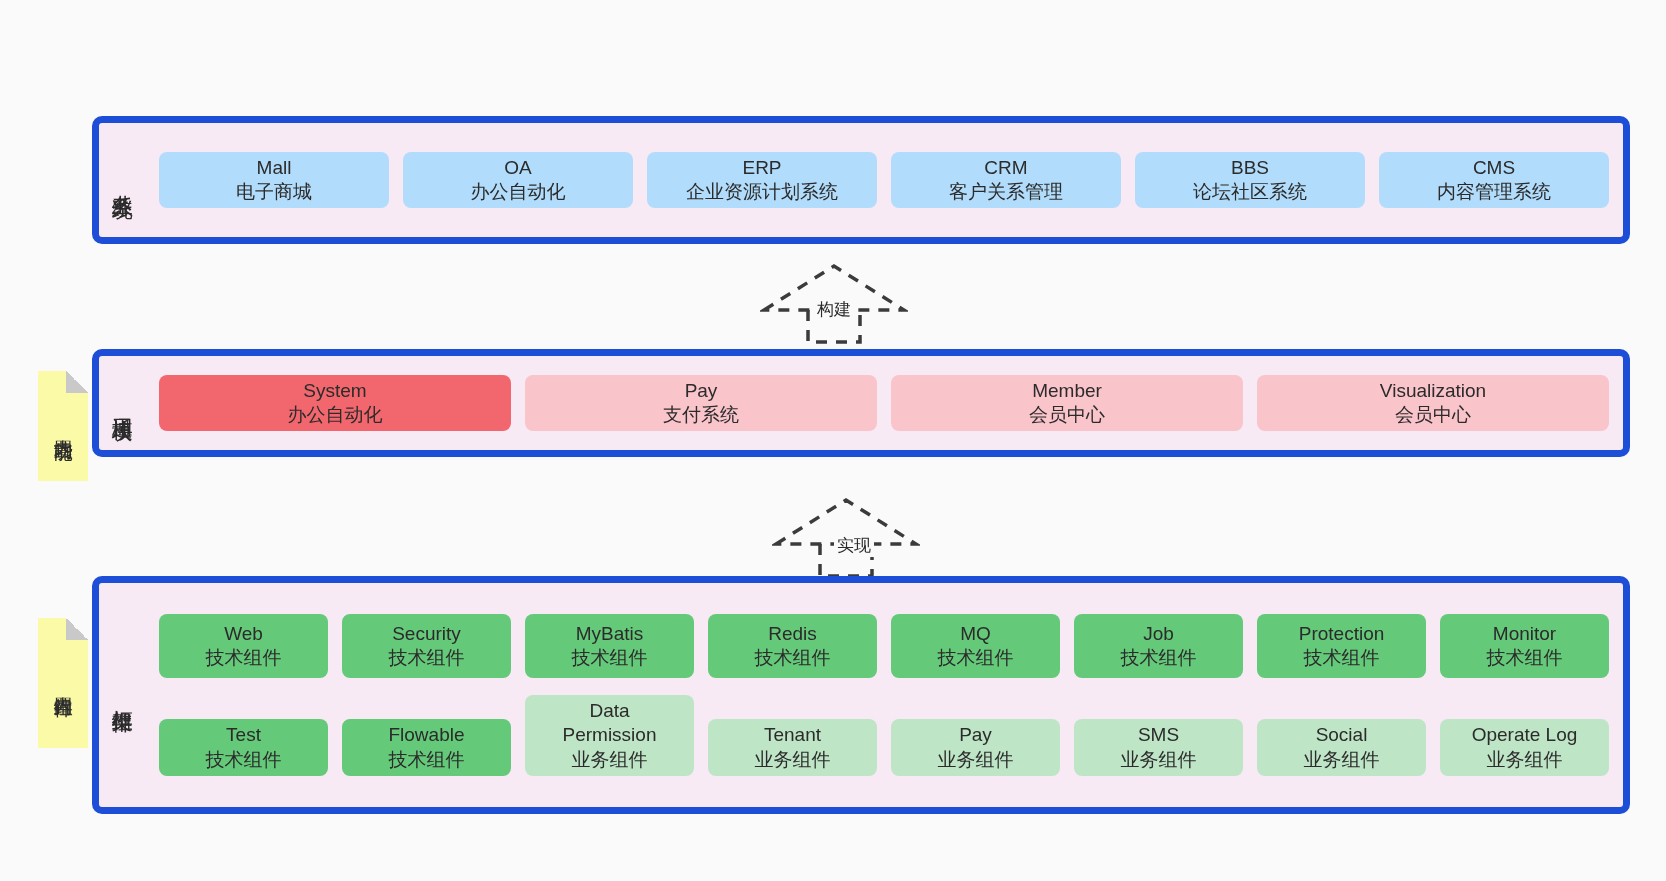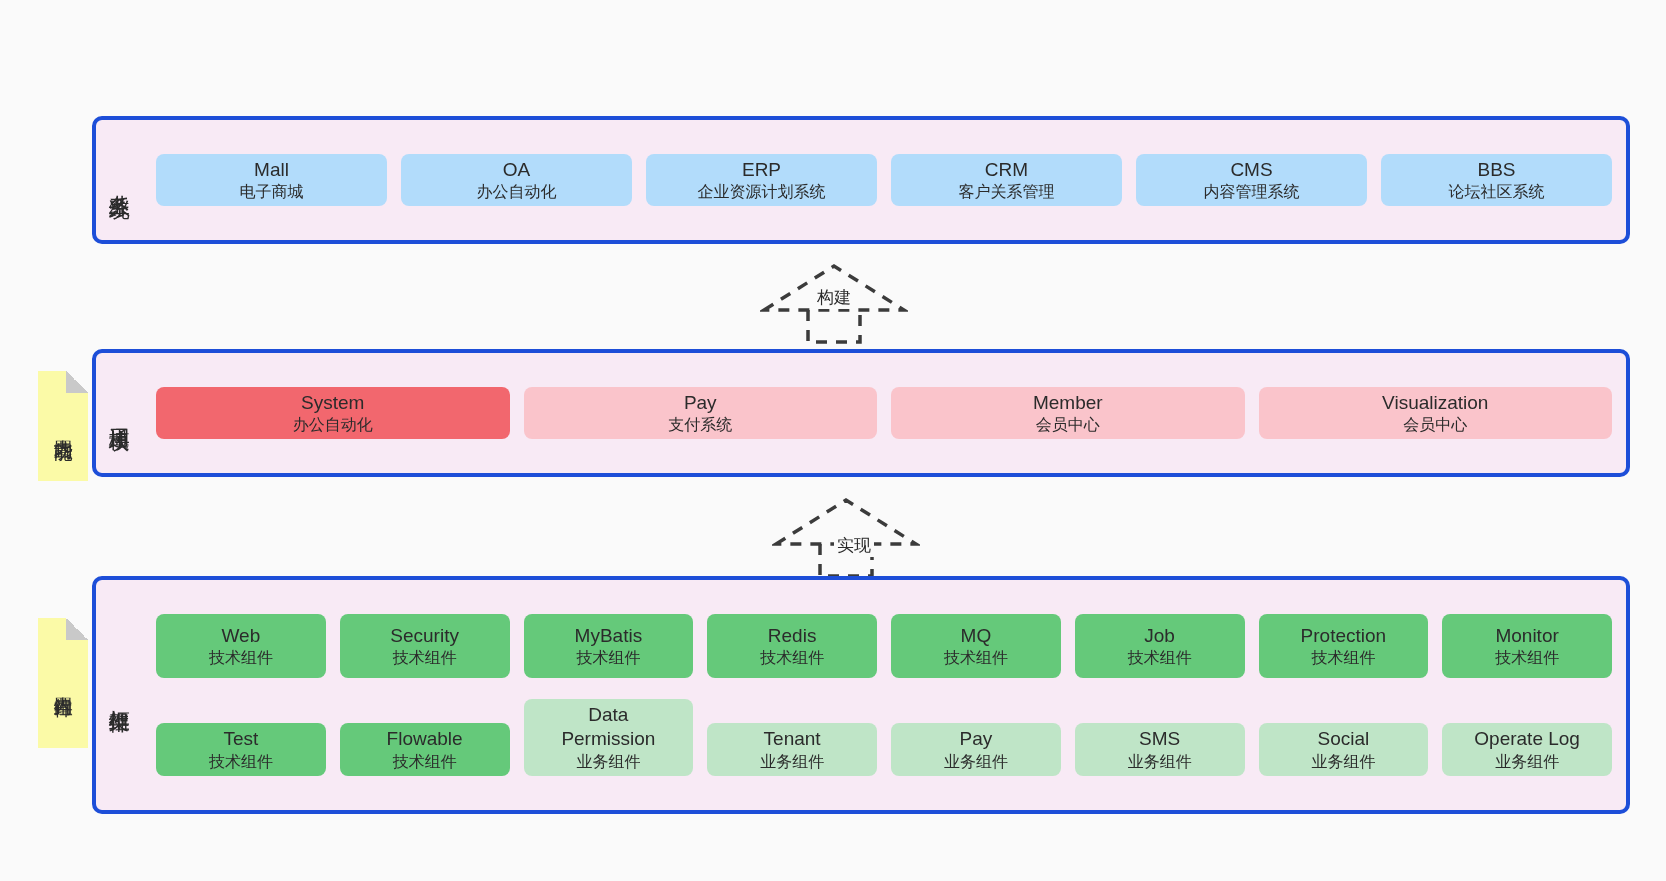--- a/index.html
+++ b/index.html
@@ -19,21 +19,21 @@
 
   .canvas {
     position: absolute;
     inset: 0;
   }
 
   
   .layer {
     position: absolute;
     background: #f8eaf5;
-    border: 4px solid #1d4ed8;
+    border: 7px solid #1d4ed8;
     border-radius: 10px;
     box-sizing: border-box;
     display: flex;
     align-items: stretch;
   }
 
   
   .layer-title {
     width: 46px;
     flex: 0 0 46px;
@@ -71,21 +71,21 @@
     display: flex;
     flex-direction: column;
     align-items: center;
     justify-content: center;
     text-align: center;
     line-height: 1.28;
     box-sizing: border-box;
     padding: 4px 6px;
   }
   .card .t1 { font-size: 19px; }
-  .card .t2 { font-size: 16px; }
+  .card .t2 { font-size: 19px; }
 
   .card.blue        { background: #b2dcfb; }
   .card.red         { background: #f2676e; }
   .card.pink        { background: #fac4cb; }
   .card.green       { background: #65c97a; }
   .card.green-light { background: #bfe5c7; }
 
   
   .note {
     position: absolute;
@@ -147,47 +147,47 @@
         </div>
         <div class="card blue">
           <span class="t1">ERP</span>
           <span class="t2">企业资源计划系统</span>
         </div>
         <div class="card blue">
           <span class="t1">CRM</span>
           <span class="t2">客户关系管理</span>
         </div>
         <div class="card blue">
+          <span class="t1">BBS</span>
+          <span class="t2">论坛社区系统</span>
+        </div>
+        <div class="card blue">
           <span class="t1">CMS</span>
           <span class="t2">内容管理系统</span>
         </div>
-        <div class="card blue">
-          <span class="t1">BBS</span>
-          <span class="t2">论坛社区系统</span>
-        </div>
       </div>
     </div>
   </div>
 
   <div class="connector" style="left:760px; top:262px; width:148px; height:82px;">
     <svg width="148" height="82" viewBox="0 0 148 82">
 
       <path d="M 4 48 L 74 4 L 144 48 Z" fill="none" stroke="#3b3b3b" stroke-width="3.5" stroke-dasharray="11 9" stroke-linejoin="miter"></path>
 
       <path d="M 48 48 L 48 80 L 100 80 L 100 48" fill="none" stroke="#3b3b3b" stroke-width="3.5" stroke-dasharray="11 9"></path>
     </svg>
-    <span class="conn-label" style="top:24px;">构建</span>
+    <span class="conn-label" style="top:36px;">构建</span>
   </div>
 
   <div class="note" style="left:38px; top:371px; width:50px; height:110px;">
     <span class="fold"></span>
     <span>内置功能</span>
   </div>
 
-  <div class="layer" id="layer-common" style="left:92px; top:349px; width:1538px; height:128px;">
+  <div class="layer" id="layer-common" style="left:92px; top:349px; width:1538px; height:108px;">
     <div class="layer-title">通用模块</div>
     <div class="layer-body">
       <div class="row">
         <div class="card red">
           <span class="t1">System</span>
           <span class="t2">办公自动化</span>
         </div>
         <div class="card pink">
           <span class="t1">Pay</span>
           <span class="t2">支付系统</span>

